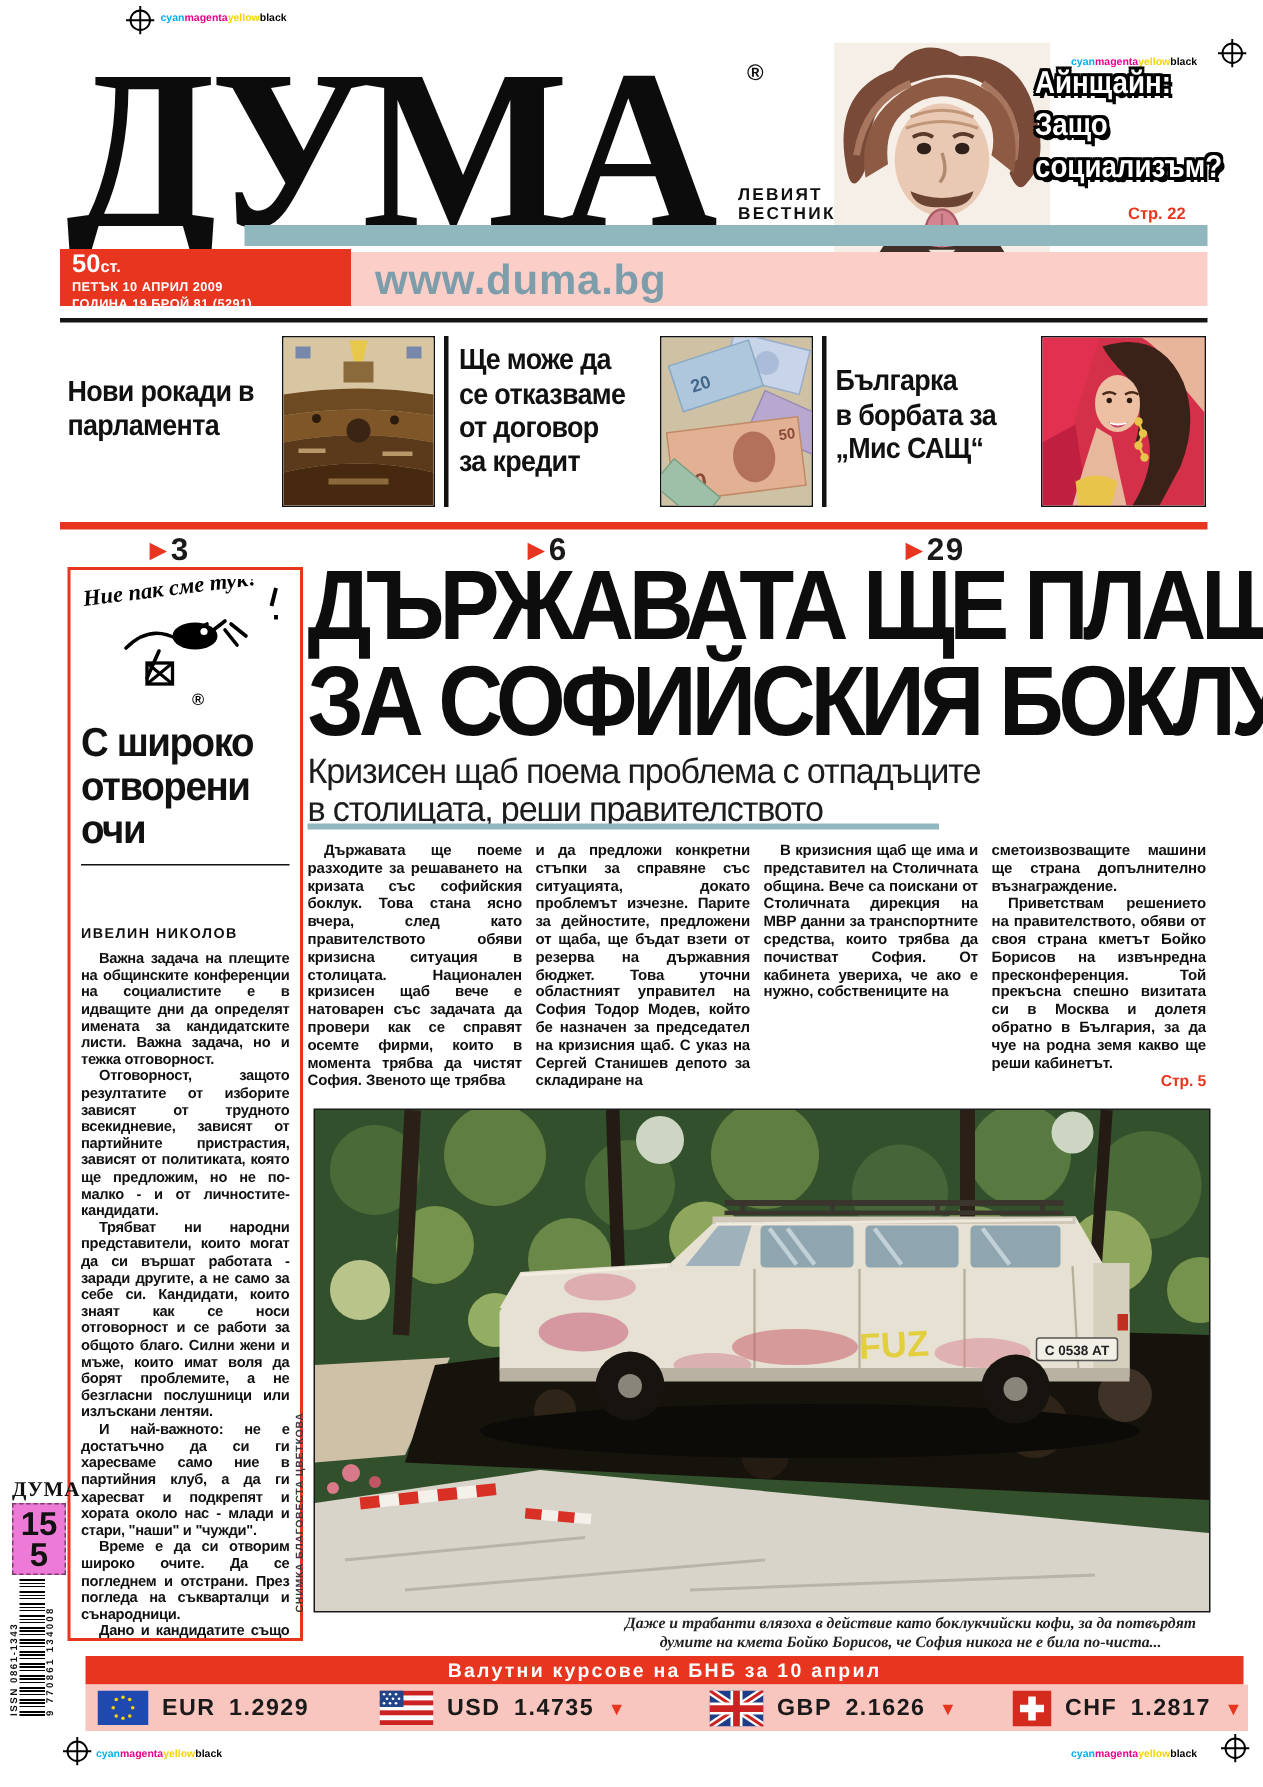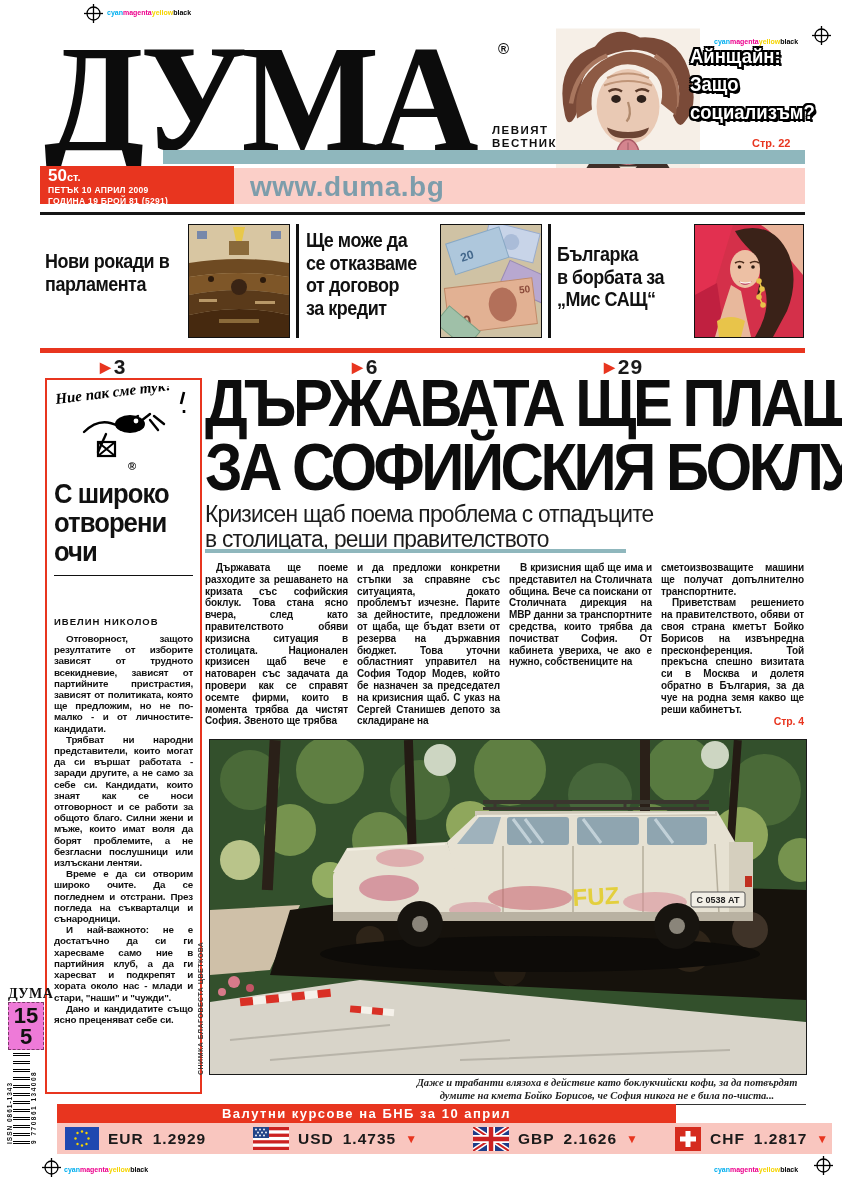--- a/index.html
+++ b/index.html
@@ -247,24 +247,25 @@
       <circle cx="82" cy="35" r="2.4" fill="#fff"></circle>
       <rect x="44" y="56" width="17" height="14" fill="none" stroke="#000" stroke-width="2.2"></rect>
       <path d="M44,56 L61,70 M61,56 L44,70" stroke="#000" stroke-width="2"></path>
       <path d="M130,6 L127,18 M130,24 L130,27" stroke="#000" stroke-width="2.6" fill="none"></path>
       <text x="74" y="84" font-size="11" font-weight="bold">®</text>
     </svg>
     <div class="opinion-title">С широко отворени очи</div>
     <div class="opinion-rule"></div>
     <div class="byline">ИВЕЛИН НИКОЛОВ</div>
     <div class="opinion-body">
+      <p>Важна задача на плещите на общинските конференции на социалистите е в идващите дни да определят имената за кандидатските листи. Важна задача, но и тежка отговорност.</p>
       <p>Отговорност, защото резултатите от изборите зависят от трудното всекидневие, зависят от партийните пристрастия, зависят от политиката, която ще предложим, но не по-малко - и от личностите-кандидати.</p>
       <p>Трябват ни народни представители, които могат да си вършат работата - заради другите, а не само за себе си. Кандидати, които знаят как се носи отговорност и се работи за общото благо. Силни жени и мъже, които имат воля да борят проблемите, а не безгласни послушници или излъскани лентяи.</p>
+      <p>И най-важното: не е достатъчно да си ги харесваме само ние в партийния клуб, а да ги харесват и подкрепят и хората около нас - млади и стари, "наши" и "чужди".</p>
       <p>Време е да си отворим широко очите. Да се погледнем и отстрани. През погледа на съкварталци и сънародници.</p>
-      <p>И най-важното: не е достатъчно да си ги харесваме само ние в партийния клуб, а да ги харесват и подкрепят и хората около нас - млади и стари, "наши" и "чужди".</p>
       <p>Дано и кандидатите също ясно преценяват себе си.</p>
     </div>
   </div>
 
   <div class="abs headline" style="left:205px;top:372px">
     <div>ДЪРЖАВАТА ЩЕ ПЛАЩА</div>
     <div>ЗА СОФИЙСКИЯ БОКЛУК</div>
   </div>
   <div class="abs subhead" style="left:205px;top:502px">
     <div>Кризисен щаб поема проблема с отпадъците</div>
@@ -275,23 +276,23 @@
   <div class="abs news-col" style="left:205px;top:562px;height:174px">
     <p>Държавата ще поеме разходите за решаването на кризата със софийския боклук. Това стана ясно вчера, след като правителството обяви кризисна ситуация в столицата. Национален кризисен щаб вече е натоварен със задачата да провери как се справят осемте фирми, които в момента трябва да чистят София. Звеното ще трябва</p>
   </div>
   <div class="abs news-col" style="left:357px;top:562px;height:174px">
     <p class="cont">и да предложи конкретни стъпки за справяне със ситуацията, докато проблемът изчезне. Парите за дейностите, предложени от щаба, ще бъдат взети от резерва на държавния бюджет. Това уточни областният управител на София Тодор Модев, който бе назначен за председател на кризисния щаб. С указ на Сергей Станишев депото за складиране на</p>
   </div>
   <div class="abs news-col" style="left:509px;top:562px;height:174px">
     <p>В кризисния щаб ще има и представител на Столичната община. Вече са поискани от Столичната дирекция на МВР данни за транспортните средства, които трябва да почистват София. От кабинета увериха, че ако е нужно, собствениците на</p>
   </div>
   <div class="abs news-col" style="left:661px;top:562px;height:174px">
-    <p class="cont">сметоизвозващите машини ще получат допълнително транспортните.</p>
+    <p class="cont">сметоизвозващите машини ще страна допълнително възнаграждение.</p>
     <p>Приветствам решението на правителството, обяви от своя страна кметът Бойко Борисов на извънредна пресконференция. Той прекъсна спешно визитата си в Москва и долетя обратно в България, за да чуе на родна земя какво ще реши кабинетът.</p>
-    <span class="jump">Стр. 4</span>
+    <span class="jump">Стр. 5</span>
   </div>
 
   <div class="abs photo-credit" style="left:197px;top:945px;height:130px">СНИМКА БЛАГОВЕСТА ЦВЕТКОВА</div>
   <div class="abs photo-frame" style="left:209px;top:739px">
     <svg class="flag" width="596" height="334" viewBox="0 0 596 334">
       <rect width="596" height="334" fill="#33502c"></rect>
       <g>
         <circle cx="40" cy="40" r="30" fill="#4a6a38"></circle>
           <circle cx="120" cy="30" r="34" fill="#5f7f42"></circle>
         <circle cx="210" cy="50" r="30" fill="#4a6a38"></circle>
@@ -389,21 +390,21 @@
     <div>5</div>
   </div>
   <div class="abs" style="left:6px;top:1052px;width:38px;height:94px">
     <div class="issn-inner">
       <div class="issn-text">ISSN 0861-1343</div>
       <div class="bars"></div>
       <div class="bar-digits">9 770861 134008</div>
     </div>
   </div>
 
-  <div class="abs cur-title" style="left:57px;top:1104px;width:619px;height:19px">Валутни курсове на БНБ за 10 април</div>
+  <div class="abs cur-title" style="left:57px;top:1104px;width:772px;height:19px">Валутни курсове на БНБ за 10 април</div>
   <div class="abs cur-strip" style="left:57px;top:1123px;width:775px;height:31px">
     <div class="rate" style="left:8px">
       <svg class="flag" width="34" height="23" viewBox="0 0 34 23">
         <rect width="34" height="23" fill="#1f48b0"></rect>
         <g fill="#f5d400">
             <circle cx="17" cy="4.5" r="1.2"></circle>
             <circle cx="21.5" cy="6" r="1.2"></circle>
             <circle cx="23.5" cy="11.5" r="1.2"></circle>
             <circle cx="21.5" cy="17" r="1.2"></circle>
             <circle cx="17" cy="18.5" r="1.2"></circle>

